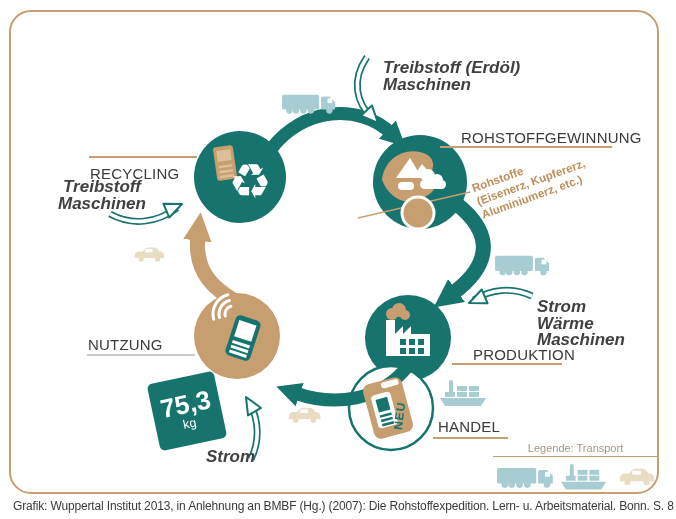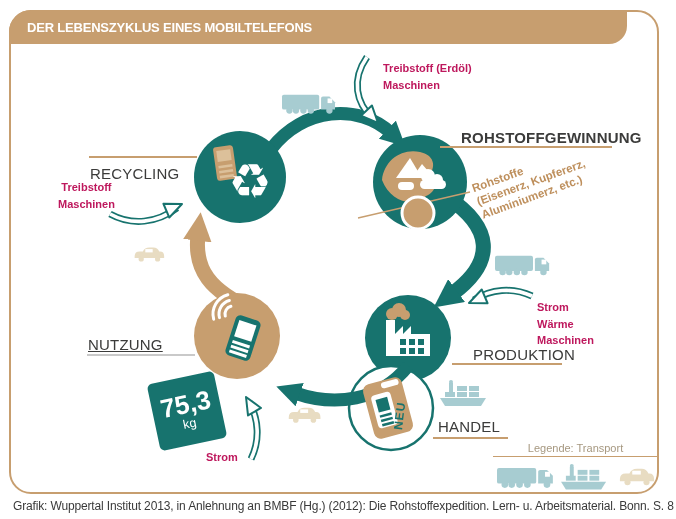--- a/index.html
+++ b/index.html
@@ -7,42 +7,39 @@
           font-family:"Liberation Sans",sans-serif;overflow:hidden;}
   .abs{position:absolute;}
   .frame{left:9px;top:10px;width:650px;height:484px;border:2px solid #C79E6F;border-radius:22px;box-sizing:border-box;}
   .headerbar{left:9px;top:10px;width:618px;height:34px;background:#C79E6F;
              border-top-left-radius:22px;border-bottom-right-radius:18px;
              display:flex;align-items:center;padding-left:18px;box-sizing:border-box;}
   .headerbar .title{color:#fff;font-size:13px;font-weight:700;letter-spacing:-0.2px;white-space:nowrap;}
   .stage-label{font-size:15px;color:#3B3B3A;font-weight:400;letter-spacing:0.2px;white-space:nowrap;}
   .uline{height:1.5px;background:#C79E6F;}
   .uline-gray{height:2px;background:#C9C9C9;}
-  .anno{font-size:11px;font-weight:600;color:#be185d;line-height:16.5px;white-space:nowrap;}
+  .anno{font-size:17px;font-weight:600;color:#404040;line-height:16.5px;white-space:nowrap;font-style:italic;}
   .anno-tan{font-size:11.5px;font-weight:600;color:#BE8F5C;line-height:14px;white-space:nowrap;
             transform:rotate(-20deg);transform-origin:left top;}
   .weight{left:153px;top:377px;width:68px;height:68px;background:#17736E;border-radius:5px;
           transform:rotate(-12deg);display:flex;flex-direction:column;align-items:center;justify-content:center;color:#fff;}
   .weight .val{font-size:26px;font-weight:700;line-height:26px;}
   .weight .unit{font-size:12.5px;line-height:14px;}
   .legend-title{left:493px;top:442px;width:165px;text-align:center;font-size:11px;color:#A69880;white-space:nowrap;}
   .legend-line{left:493px;top:456px;width:165px;height:1.2px;background:#C79E6F;}
   .footer{left:13px;top:499px;width:660px;font-size:12px;letter-spacing:-0.15px;color:#3A3A3A;white-space:nowrap;}
   svg{display:block;}
 </style>
 </head>
 <body>
 
 <div class="canvas">
 
   <div class="abs frame"></div>
 
-  <div class="abs headerbar">
-    <span class="title">DER LEBENSZYKLUS EINES MOBILTELEFONS</span>
-  </div>
 
   <svg class="abs" style="left:0;top:0;" width="676" height="519" viewBox="0 0 676 519">
     <defs>
       <marker id="mTeal" viewBox="0 0 10 10" refX="2" refY="5" markerWidth="1.9" markerHeight="1.9" orient="auto">
         <path d="M0,0 L10,5 L0,10 Z" fill="#17736E"></path>
       </marker>
       <marker id="mTan" viewBox="0 0 10 10" refX="2" refY="5" markerWidth="1.9" markerHeight="1.9" orient="auto">
         <path d="M0,0 L10,5 L0,10 Z" fill="#C79E6F"></path>
       </marker>
       <g id="icon-truck">
@@ -198,30 +195,30 @@
         <use href="#icon-ship"></use>
       </g>
     <g transform="translate(618,466) scale(0.95)">
         <use href="#icon-car"></use>
       </g>
   </svg>
 
   <div class="abs stage-label" style="left:90px;top:136px;margin-top:29px;">RECYCLING</div>
   <div class="abs uline" style="left:89px;top:156px;width:108px;"></div>
 
-  <div class="abs stage-label" style="left:461px;top:129px;font-weight:bold;">ROHSTOFFGEWINNUNG</div>
+  <div class="abs stage-label" style="left:461px;top:129px;">ROHSTOFFGEWINNUNG</div>
   <div class="abs uline" style="left:440px;top:146px;width:172px;"></div>
 
   <div class="abs stage-label" style="left:473px;top:346px;text-align:center;">PRODUKTION</div>
   <div class="abs uline" style="left:452px;top:363px;width:110px;"></div>
 
   <div class="abs stage-label" style="left:438px;top:418px;">HANDEL</div>
   <div class="abs uline" style="left:433px;top:437px;width:75px;"></div>
 
-  <div class="abs stage-label" style="left:88px;top:336px;text-decoration:underline;">NUTZUNG</div>
+  <div class="abs stage-label" style="left:88px;top:336px;">NUTZUNG</div>
   <div class="abs uline-gray" style="left:87px;top:354px;width:108px;"></div>
 
   <div class="abs anno" style="left:383px;top:60px;">
     <div>Treibstoff (Erdöl)</div>
     <div>Maschinen</div>
   </div>
   <div class="abs anno" style="left:58px;top:179px;text-align:center;">
     <div>Treibstoff</div>
     <div>Maschinen</div>
   </div>
@@ -241,15 +238,15 @@
   </div>
 
   <div class="abs weight">
     <div class="val">75,3</div>
     <div class="unit">kg</div>
   </div>
 
   <div class="abs legend-title">Legende: Transport</div>
   <div class="abs legend-line"></div>
 
-  <div class="abs footer">Grafik: Wuppertal Institut 2013, in Anlehnung an BMBF (Hg.) (2012): Die Rohstoffexpedition. Lern- u. Arbeitsmaterial. Bonn. S. 8</div>
+  <div class="abs footer">Grafik: Wuppertal Institut 2013, in Anlehnung an BMBF (Hg.) (2007): Die Rohstoffexpedition. Lern- u. Arbeitsmaterial. Bonn. S. 8</div>
 
 </div>
 
 </body></html>

